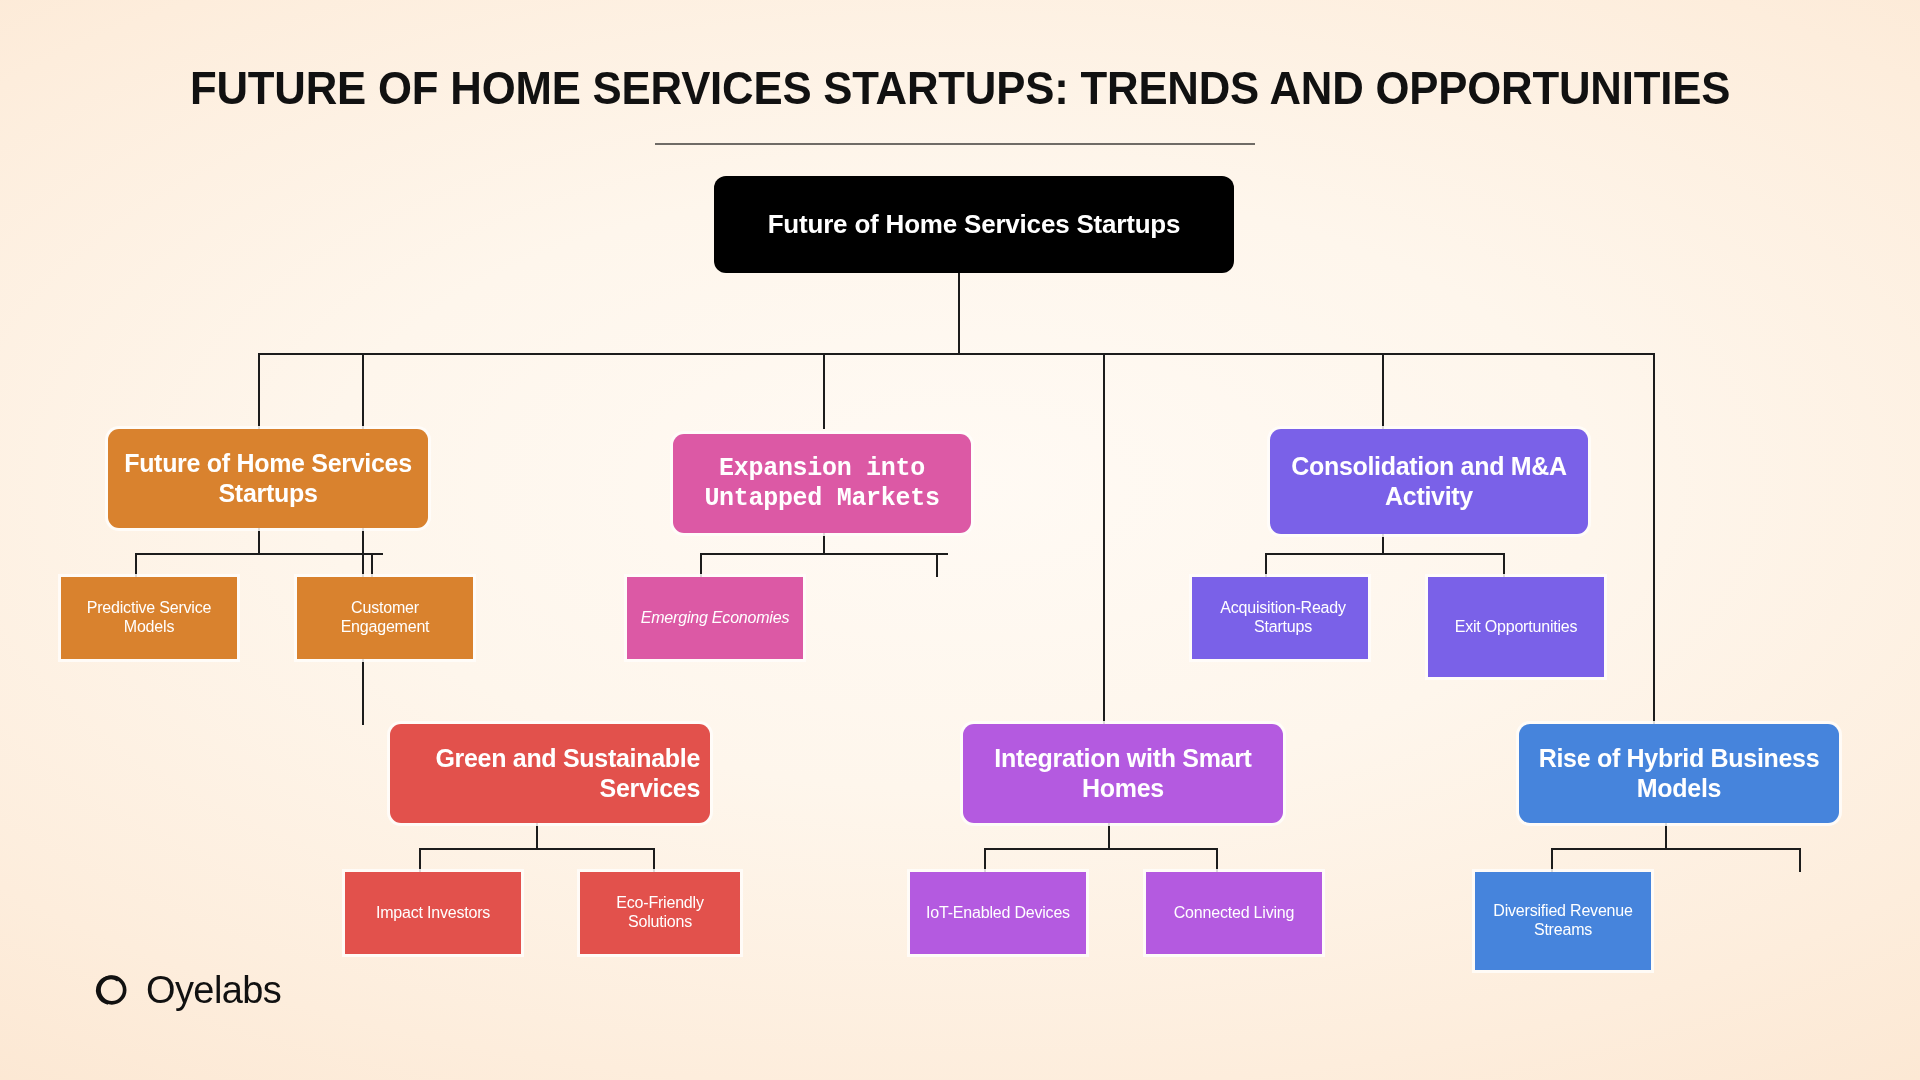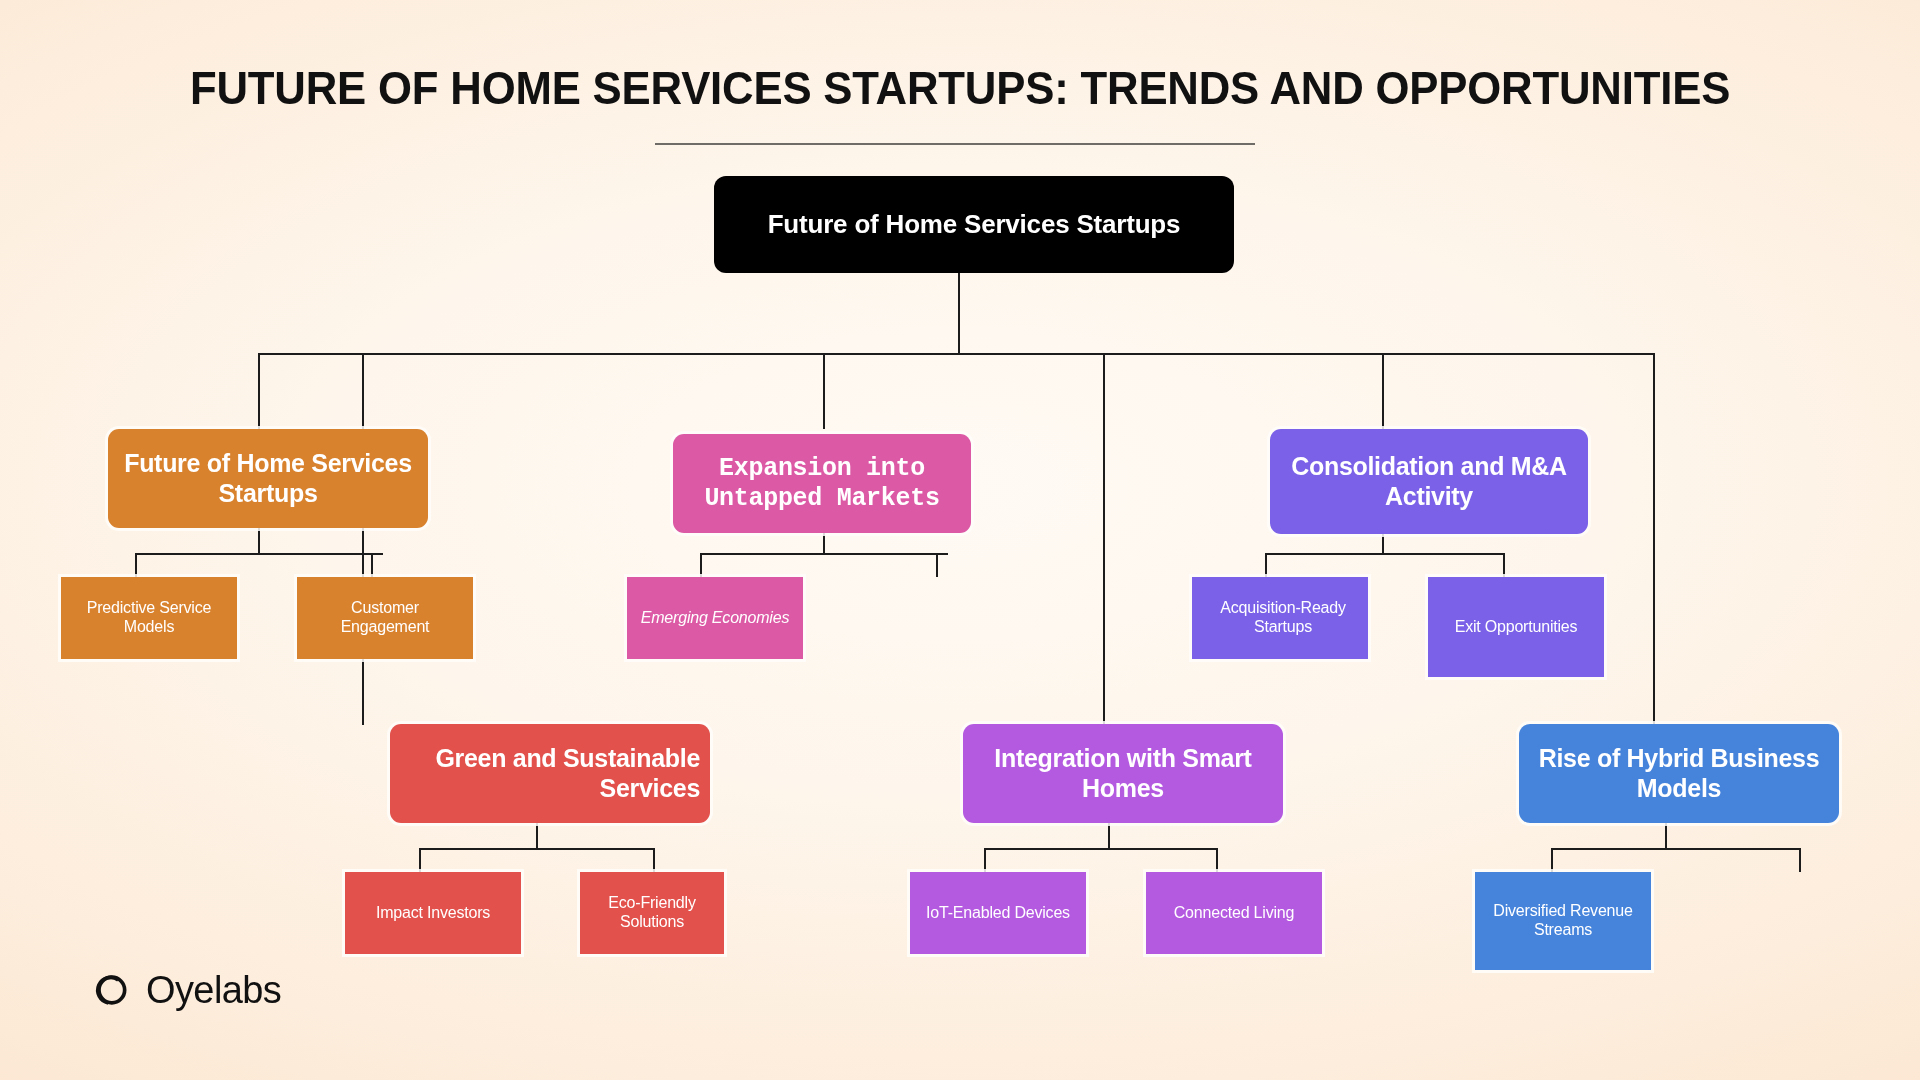--- a/index.html
+++ b/index.html
@@ -146,21 +146,21 @@
   <div class="node leaf" style="left:1414px;top:577px;width:176px;height:100px;background:#7A61E8;">
     <span>Exit Opportunities</span>
   </div>
 
   <div class="node branch" style="left:376px;top:724px;width:320px;height:99px;background:#E2514C;text-align:right;">
     <span>Green and Sustainable Services</span>
   </div>
   <div class="node leaf" style="left:331px;top:872px;width:176px;height:82px;background:#E2514C;">
     <span>Impact Investors</span>
   </div>
-  <div class="node leaf" style="left:566px;top:872px;width:144px;height:82px;background:#E2514C;">
+  <div class="node leaf" style="left:566px;top:872px;width:160px;height:82px;background:#E2514C;">
     <span>Eco-Friendly Solutions</span>
   </div>
 
   <div class="node branch" style="left:949px;top:724px;width:320px;height:99px;background:#B45AE0;">
     <span>Integration with Smart Homes</span>
   </div>
   <div class="node leaf" style="left:896px;top:872px;width:176px;height:82px;background:#B45AE0;">
     <span>IoT-Enabled Devices</span>
   </div>
   <div class="node leaf" style="left:1132px;top:872px;width:176px;height:82px;background:#B45AE0;">

